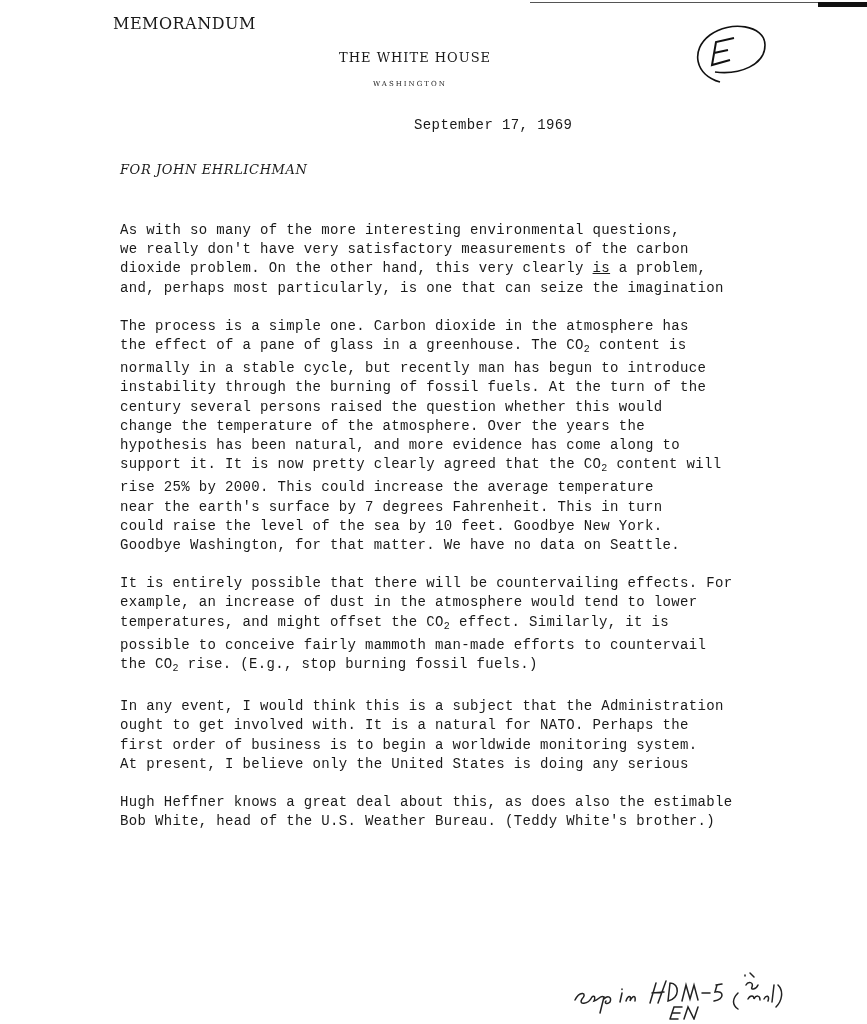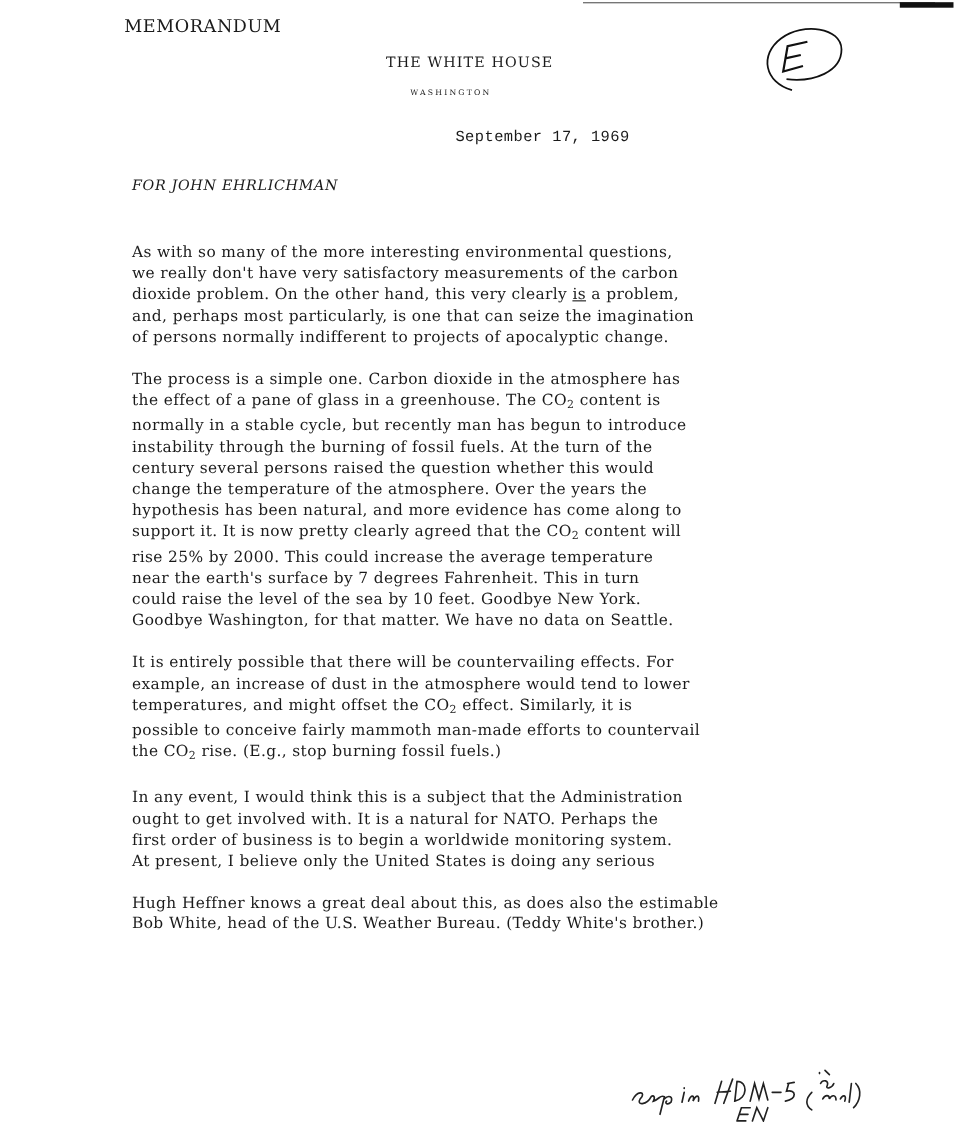--- a/index.html
+++ b/index.html
@@ -33,21 +33,21 @@
     }
     .memo-label {
       position: absolute;
       left: 113px;
       top: 14px;
       font-size: 16px;
       letter-spacing: 0.5px;
     }
     .wh-title {
       position: absolute;
-      left: 351px;
+      left: 339px;
       top: 50px;
       font-size: 13px;
       letter-spacing: 1px;
     }
     .wh-sub {
       position: absolute;
       left: 373px;
       top: 80px;
       font-size: 7px;
       font-weight: normal;
@@ -77,20 +77,21 @@
     }
     .para {
       margin: 0 0 19px 0;
     }
     .line {
       display: block;
       font-size: 14px;
       line-height: 19.2px;
       white-space: nowrap;
       letter-spacing: 0.35px;
+      font-family: Liberation Mono, monospace;
     }
     .sub {
       font-size: 10px;
       vertical-align: -3px;
     }
     .ul {
       text-decoration: underline;
     }
     .e-mark {
       position: absolute;
@@ -123,21 +124,20 @@
   <path d="M30 62 C5 55, 0 30, 20 15 C40 0, 75 5, 75 25 C75 45, 50 55, 25 52" fill="none" stroke="#111" stroke-width="1.6"></path>
   <path d="M44 18 L26 22 L22 45 L40 40 M24 33 L38 30" fill="none" stroke="#111" stroke-width="2"></path>
 </svg>
 
 <div class="body" id="memo-body">
     <div class="para">
       <span class="line">As with so many of the more interesting environmental questions,</span>
       <span class="line">we really don't have very satisfactory measurements of the carbon</span>
       <span class="line"><span>dioxide problem.  On the other hand, this very clearly </span><span class="ul">is</span><span> a problem,</span></span>
       <span class="line">and, perhaps most particularly, is one that can seize the imagination</span>
-      <span class="line">of persons normally indifferent to projects of apocalyptic change.</span>
     </div>
     <div class="para">
       <span class="line">The process is a simple one.  Carbon dioxide in the atmosphere has</span>
       <span class="line"><span>the effect of a pane of glass in a greenhouse.  The CO</span><span class="sub">2</span><span>  content is</span></span>
       <span class="line">normally in a stable cycle, but recently man has begun to introduce</span>
       <span class="line">instability through the burning of fossil fuels.  At the turn of the</span>
       <span class="line">century several persons raised the question whether this would</span>
       <span class="line">change the temperature of the atmosphere.  Over the years the</span>
       <span class="line">hypothesis has been natural, and more evidence has come along to</span>
       <span class="line"><span>support it.  It is now pretty clearly agreed that the CO</span><span class="sub">2</span><span> content will</span></span>

